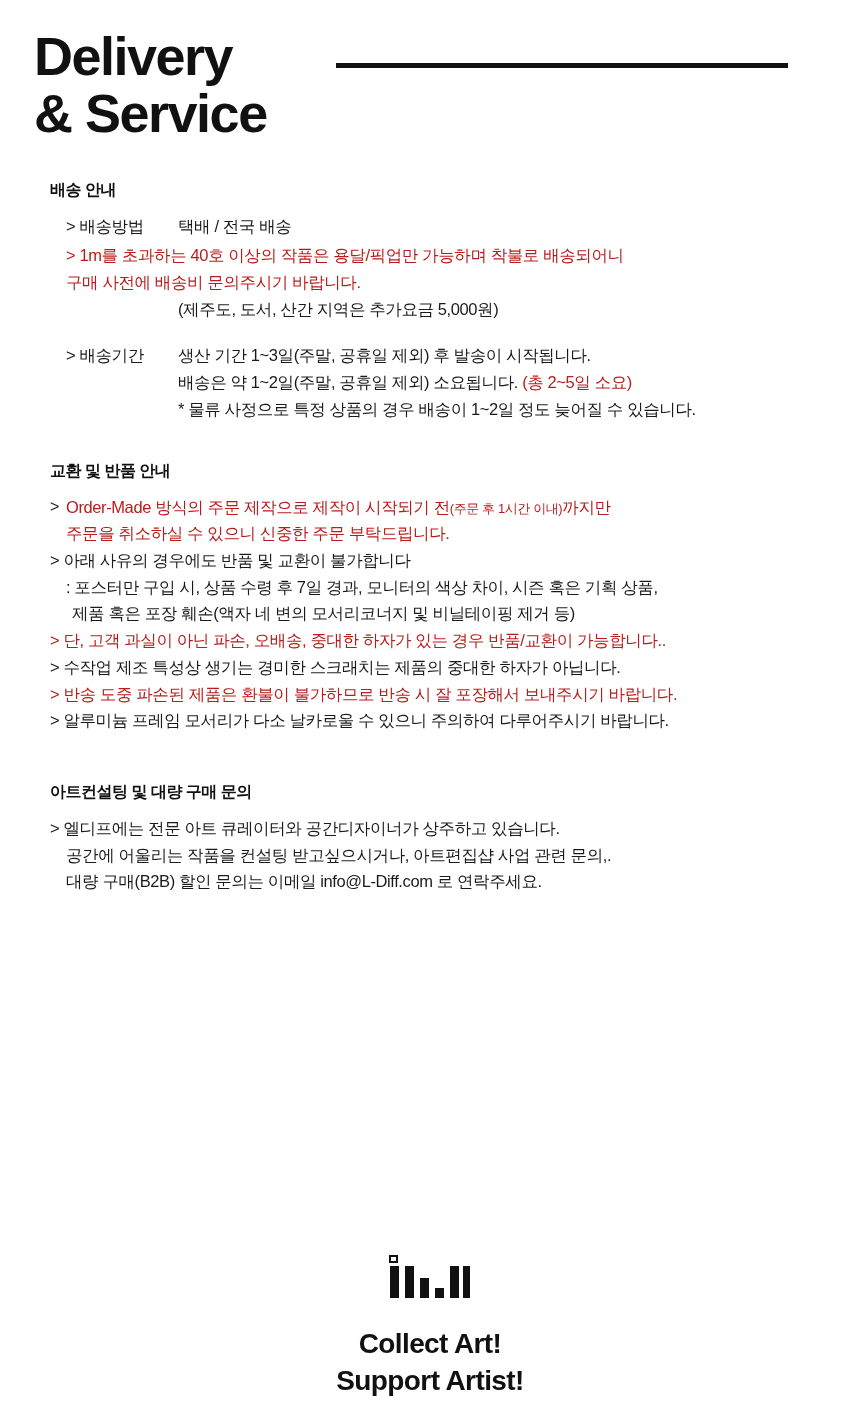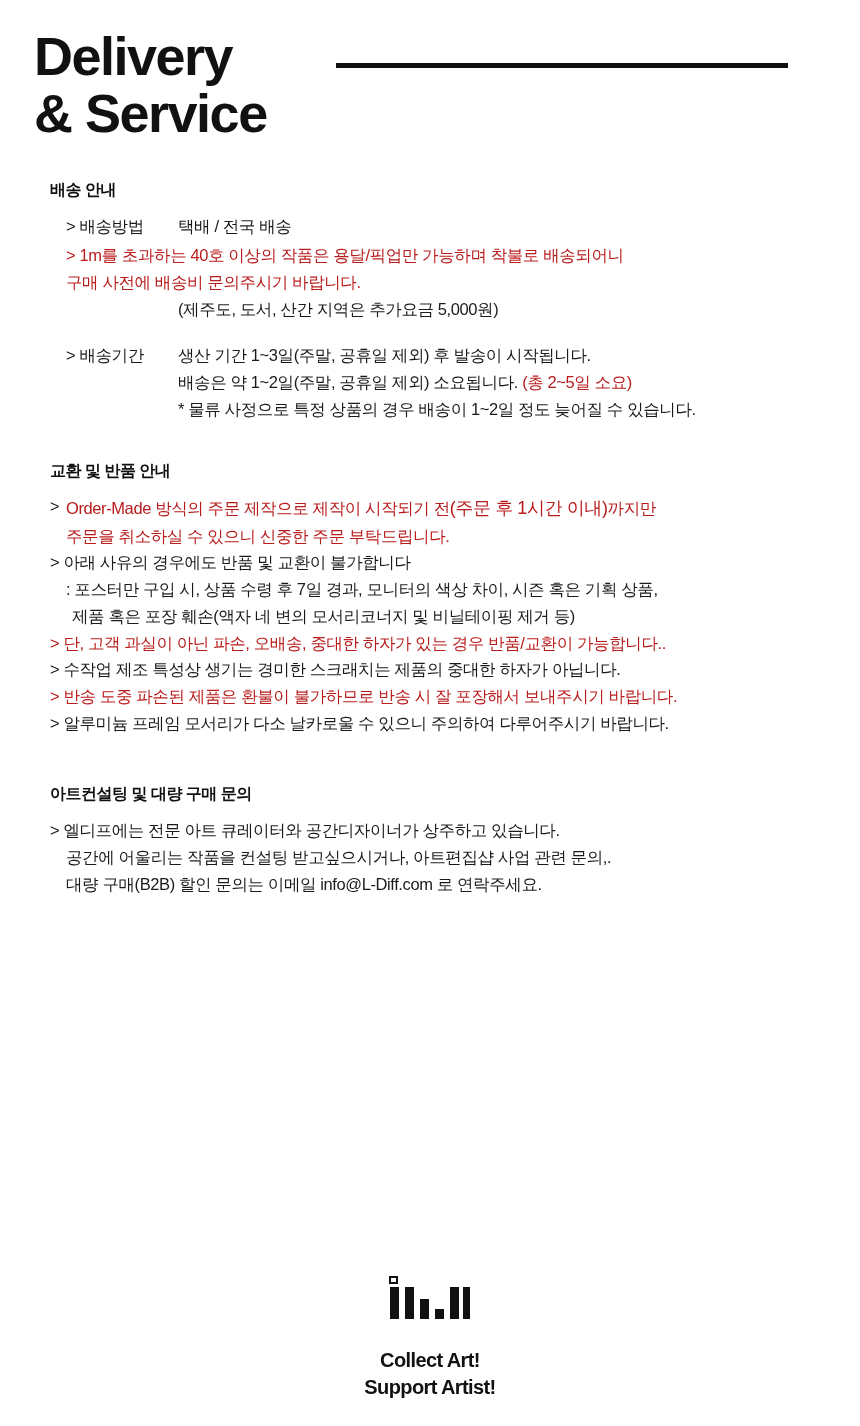--- a/index.html
+++ b/index.html
@@ -70,41 +70,41 @@
     line-height: 1.62;
   }
   .label {
     flex: 0 0 112px;
     font-size: 16.5px;
   }
   .value { flex: 1; }
   .indent-2 { padding-left: 128px; }
   .indent-text { padding-left: 16px; }
   .red { color: #b91c1c; }
-  .small { font-size: 18px; }
+  .small { font-size: 13px; }
   .line { display: block; }
   .mt-gap { margin-top: 2px; }
 
   .spacer-lg { height: 38px; }
   .spacer-sm { height: 10px; }
 
   
   .footer {
     position: absolute;
     left: 0;
     right: 0;
     bottom: 26px;
     text-align: center;
   }
   .logo {
     display: inline-block;
     margin-bottom: 22px;
   }
   .footer-line {
-    font-size: 20px;
+    font-size: 28px;
     font-weight: 700;
     letter-spacing: -0.6px;
     color: #111111;
     line-height: 1.32;
   }
 </style>
 </head>
 <body>
 
 <div class="header">

